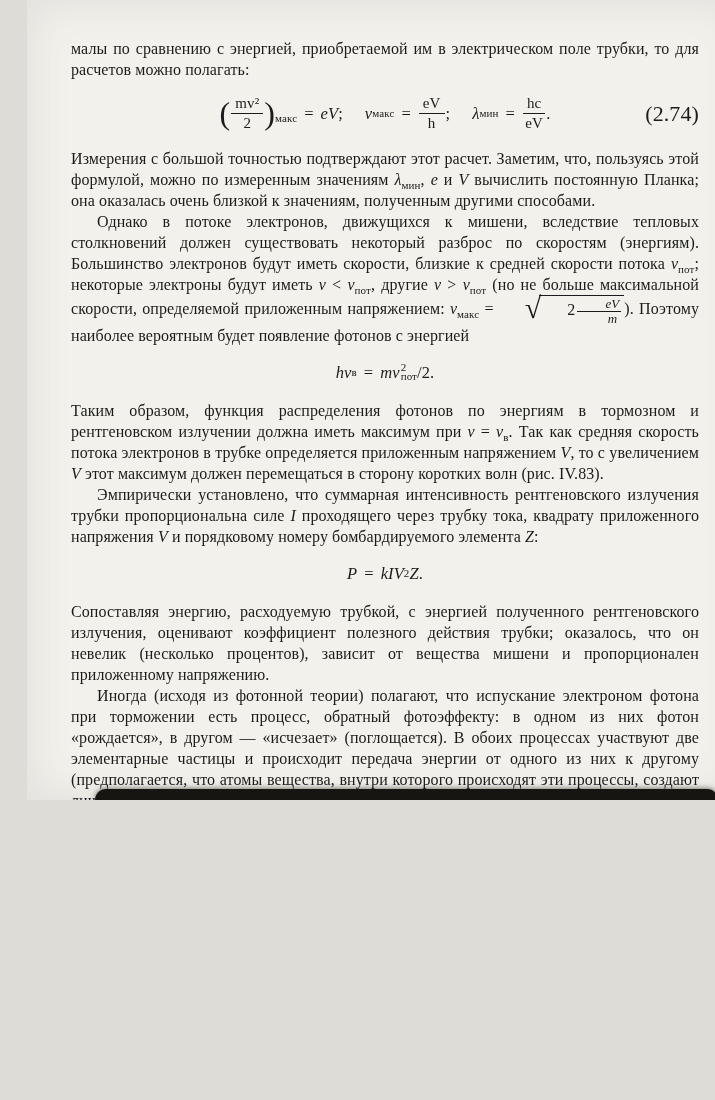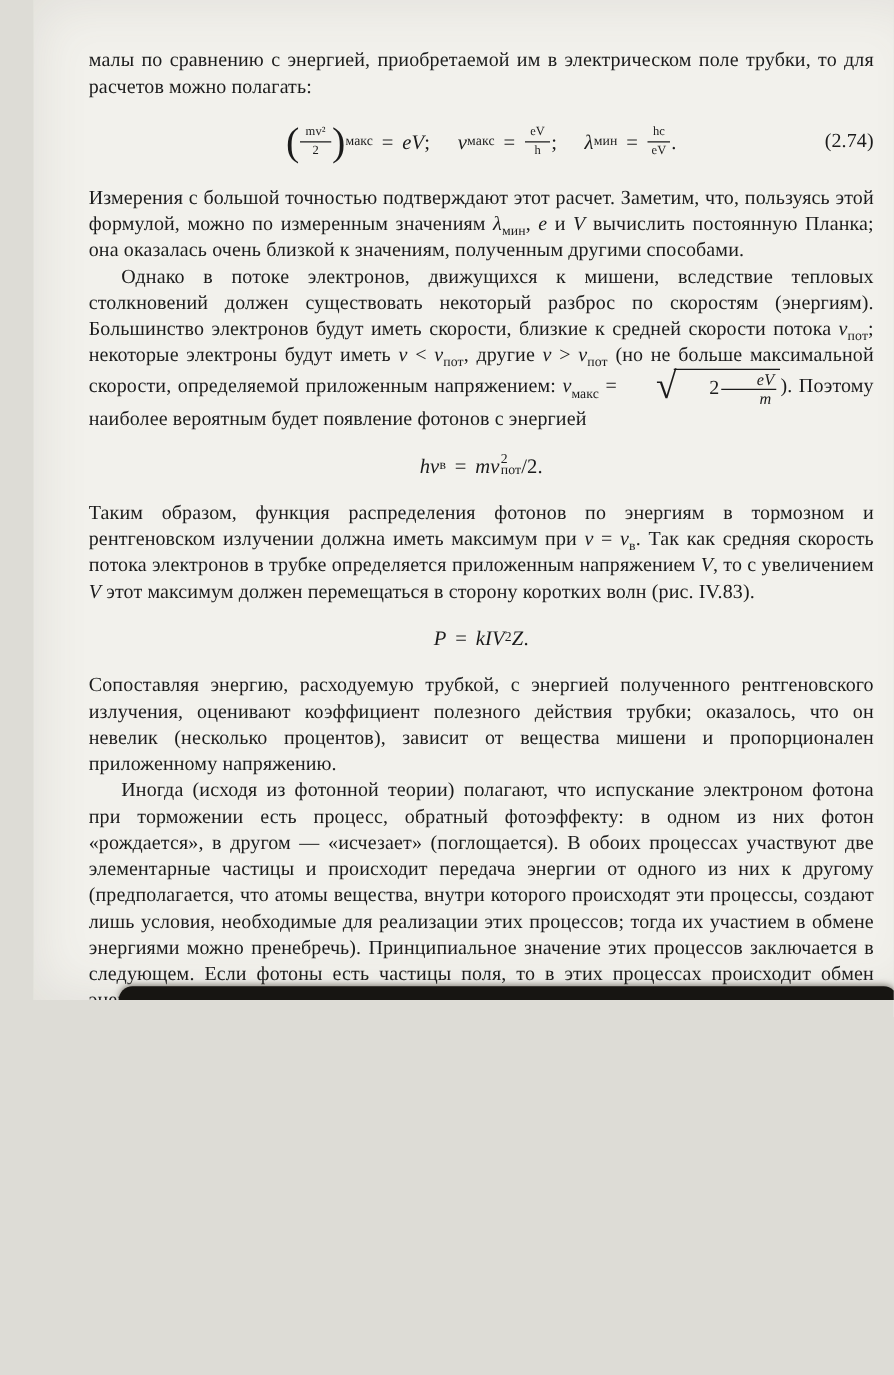--- a/index.html
+++ b/index.html
@@ -38,26 +38,26 @@
   .eq {
     position: relative;
     display: flex; align-items: center; justify-content: center;
     margin: 9px 0 11px;
     min-height: 34px;
     font-size: 16.5px;
     text-align: center;
   }
   .eq274 { min-height: 48px; }
   .eqbody { display: inline-flex; align-items: center; white-space: nowrap; }
-  .eqnum { position: absolute; right: 0; top: 50%; transform: translateY(-50%); font-size: 16px; }
+  .eqnum { position: absolute; right: 0; top: 50%; transform: translateY(-50%); font-size: 22px; }
   .rel { margin: 0 7px; }
   .grp { margin-left: 22px; display: inline-flex; align-items: center; }
 
   .frac { display: inline-block; vertical-align: middle; text-align: center; line-height: 1; margin: 0 1px; }
-  .frac > * { display: block; font-size: 10px; font-style: inherit; }
+  .frac > * { display: block; font-size: 15px; font-style: inherit; }
   .frac .num { border-bottom: 1px solid #1b1b1b; padding: 0 4px 2px; }
   .frac .den { padding-top: 2px; }
 
   .bigp { font-size: 32px; font-weight: 400; line-height: 0; vertical-align: middle; }
   .parsub { font-size: 11px; align-self: flex-end; margin-bottom: 2px; }
 
   
   .stk { display: inline-block; vertical-align: -7px; line-height: 9px; font-size: 11px; text-align: left; margin-left: 1px; }
   .stk span { display: block; }
 
@@ -135,20 +135,21 @@
           <span class="stk">
             <span>2</span>
             <span>пот</span>
           </span>
           <span>/2.</span>
       </span>
     </div>
 
     <p class="para">Таким образом, функция распределения фотонов по энергиям в тормозном и рентгеновском излучении должна иметь максимум при <i>ν</i> = <i>ν</i><sub>в</sub>. Так как средняя скорость потока электронов в трубке определяется приложенным напряжением <i>V</i>, то с увеличением <i>V</i> этот максимум должен перемещаться в сторону коротких волн (рис. IV.83).</p>
 
+    <p class="para ind">Эмпирически установлено, что суммарная интенсивность рентгеновского излучения трубки пропорциональна силе <i>I</i> проходящего через трубку тока, квадрату приложенного напряжения <i>V</i> и порядковому номеру бомбардируемого элемента <i>Z</i>:</p>
 
     <div class="eq">
       <span class="eqbody">
         <i>P</i>
           <span class="rel">=</span>
           <i>kIV</i>
           <sup>2</sup>
           <i>Z</i>
           <span>.</span>
       </span>

